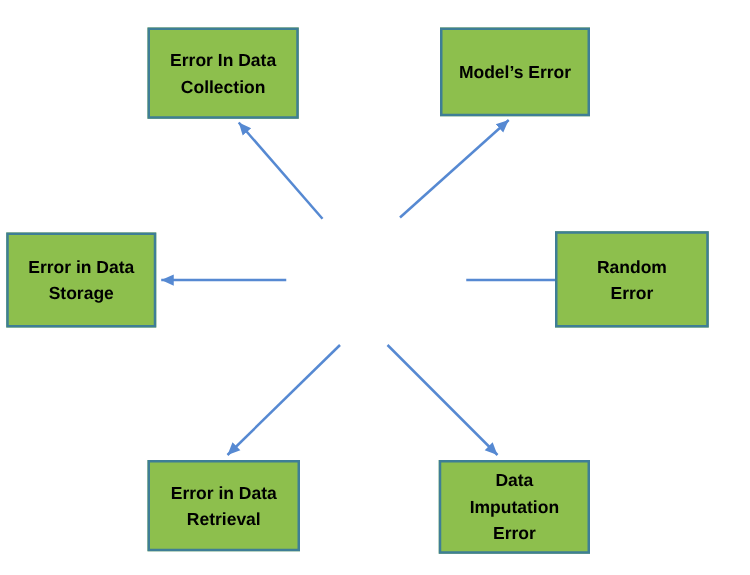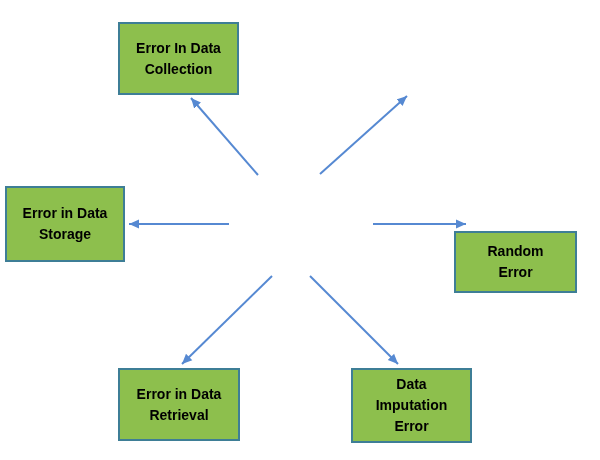--- a/index.html
+++ b/index.html
@@ -64,25 +64,26 @@
     <line class="arrow" x1="320" y1="174" x2="407" y2="96" marker-end="url(#ah)"></line>
     <line class="arrow" x1="229" y1="224" x2="129" y2="224" marker-end="url(#ah)"></line>
     <line class="arrow" x1="373" y1="224" x2="466" y2="224" marker-end="url(#ah)"></line>
     <line class="arrow" x1="272" y1="276" x2="182" y2="364" marker-end="url(#ah)"></line>
     <line class="arrow" x1="310" y1="276" x2="398" y2="364" marker-end="url(#ah)"></line>
   </svg>
 
   <div class="node node-green" style="left:118px; top:22px; width:121px; height:73px;">Error In Data
 Collection</div>
 
+  <div class="node node-green" style="left:352px; top:22px; width:120px; height:71px;">Model’s Error</div>
 
   <div class="node node-green" style="left:5px; top:186px; width:120px; height:76px;">Error in Data
 Storage</div>
 
-  <div class="node node-green" style="left:454px; top:185px; width:123px; height:62px;margin-top:46px;">Random
+  <div class="node node-green" style="left:444px; top:185px; width:123px; height:77px;">Random
 Error</div>
 
   <div class="node node-green" style="left:118px; top:368px; width:122px; height:73px;">Error in Data
 Retrieval</div>
 
   <div class="node node-green" style="left:351px; top:368px; width:121px; height:75px;">Data
 Imputation
 Error</div>
 
 

